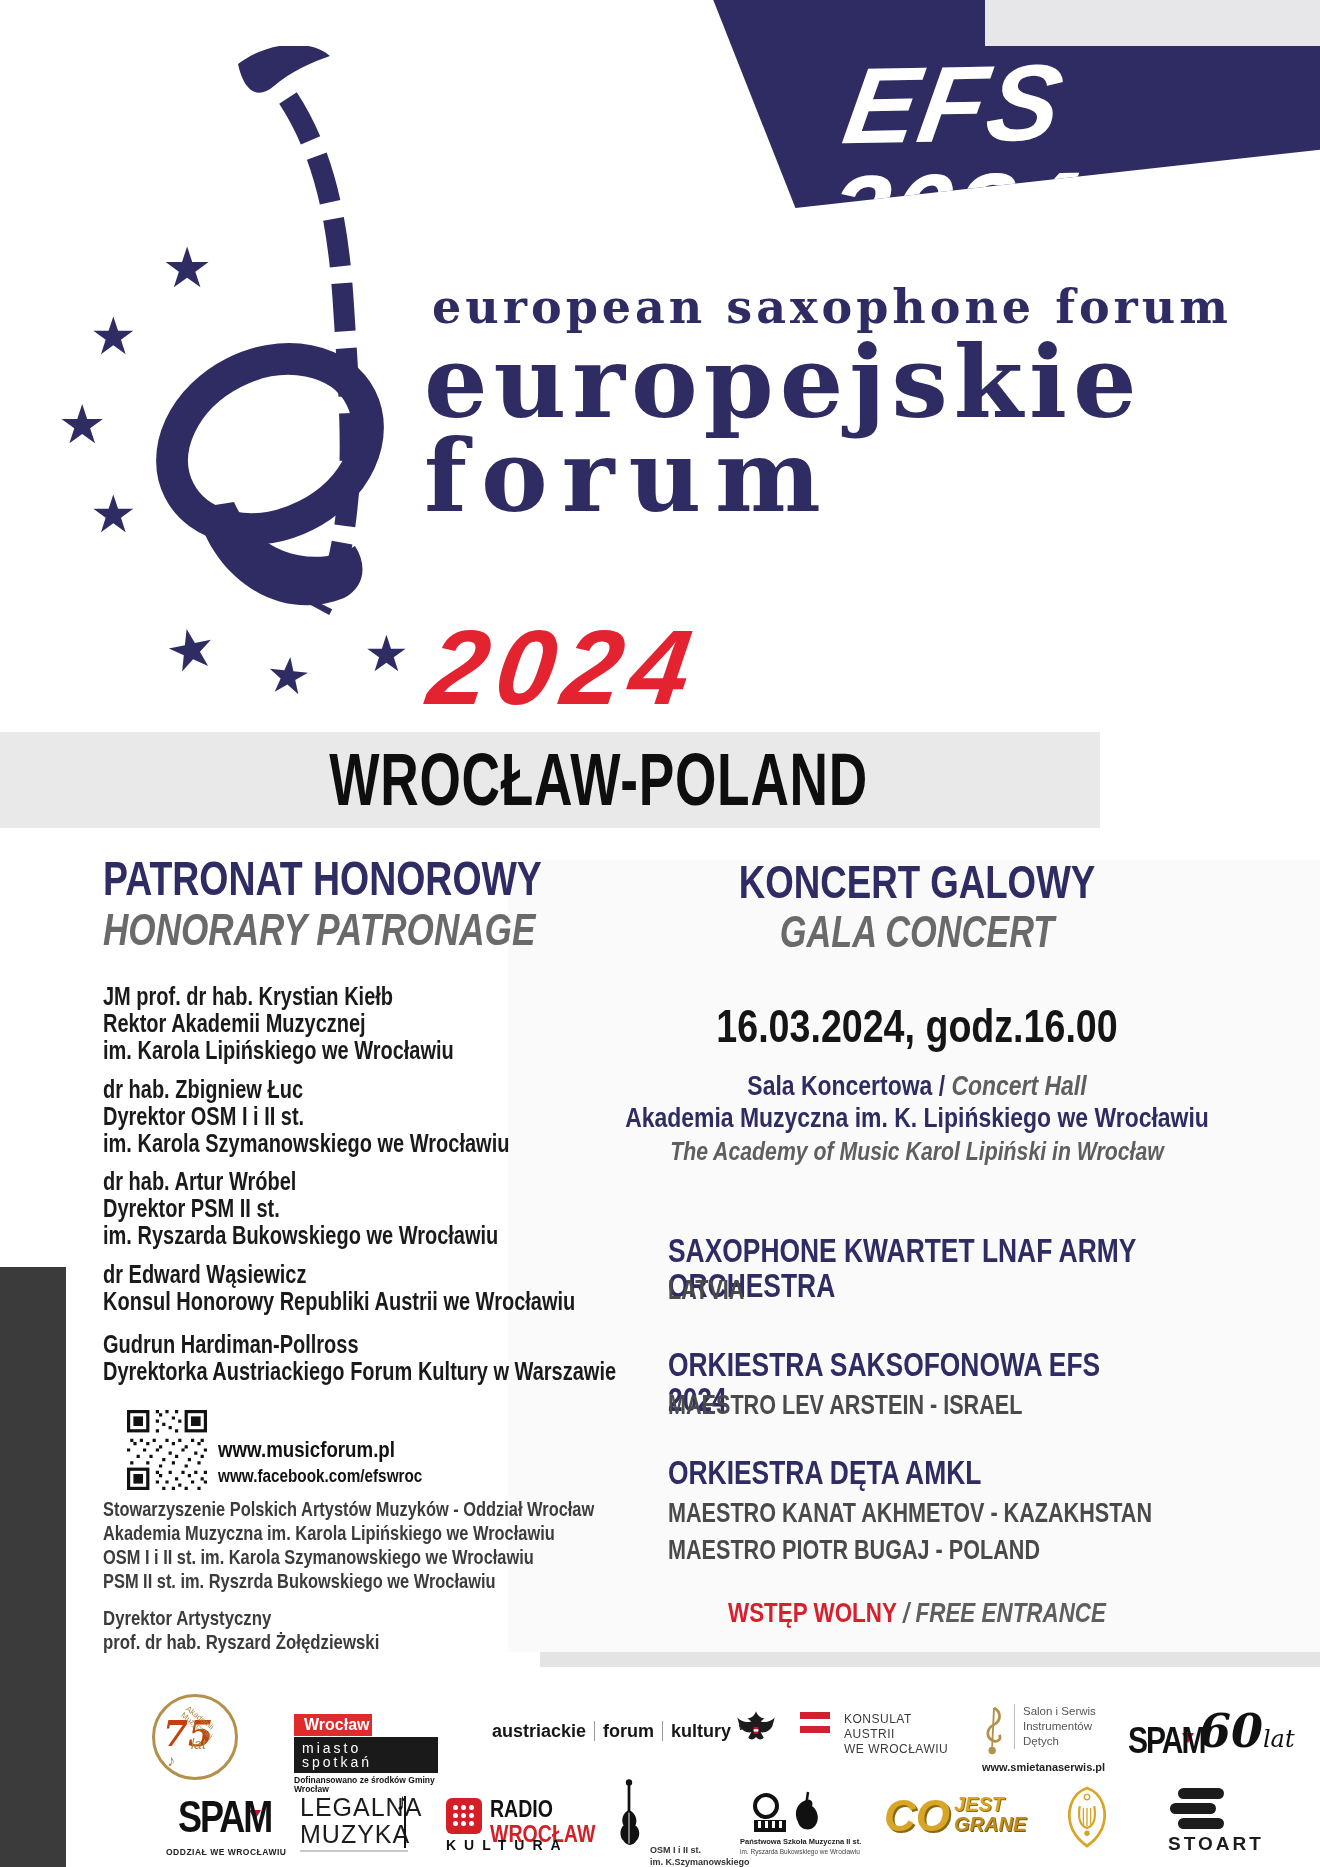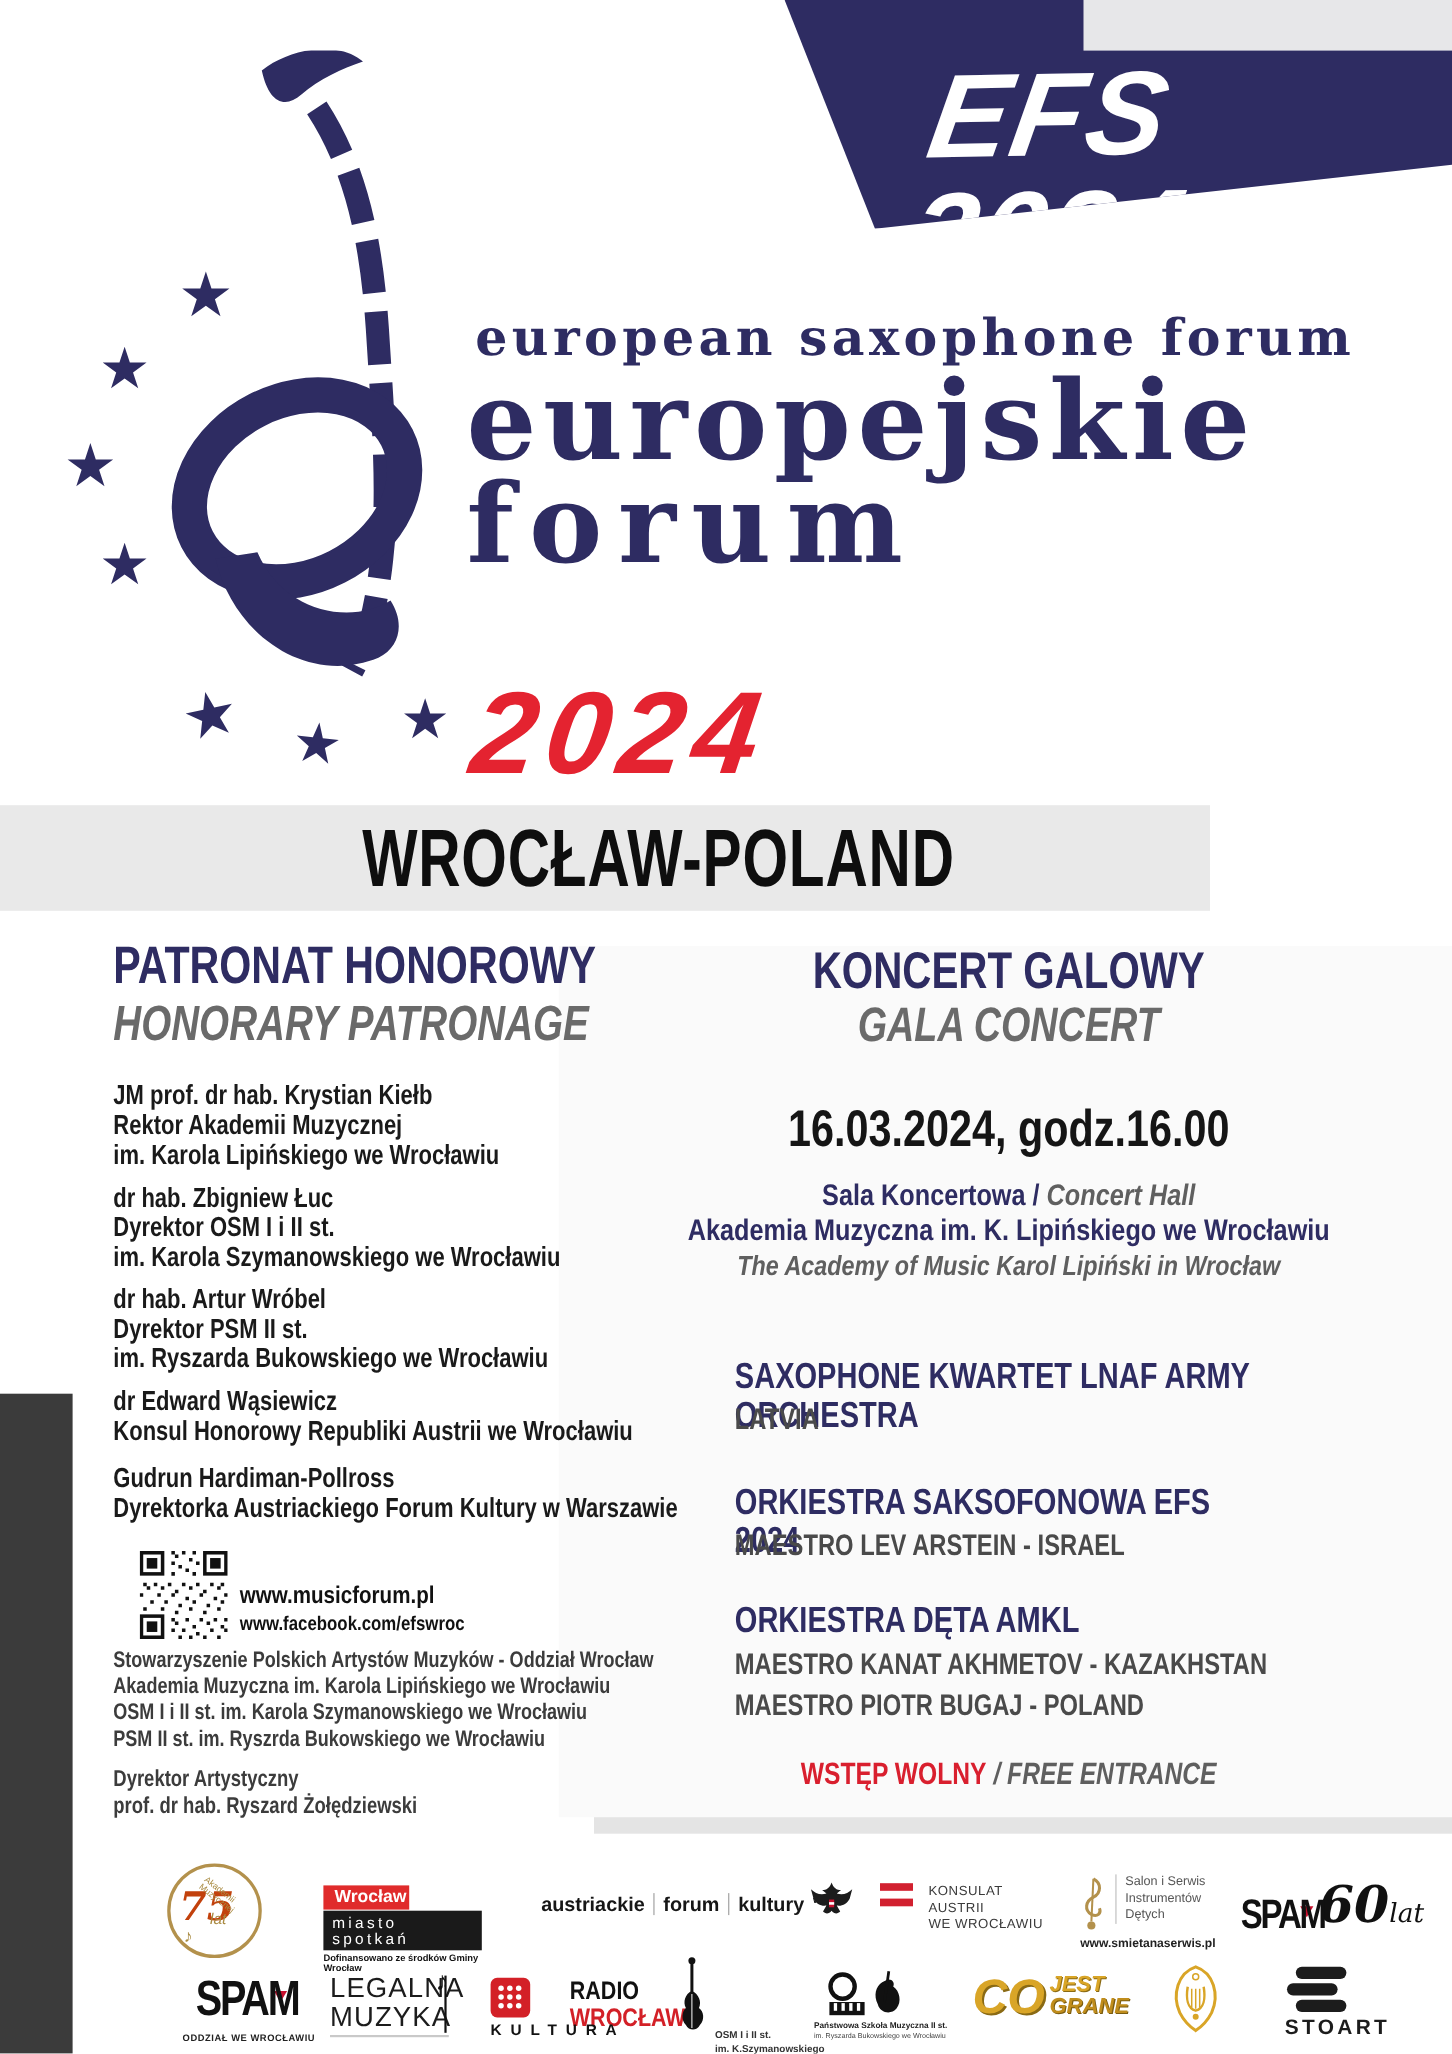--- a/index.html
+++ b/index.html
@@ -302,21 +302,21 @@
   <div class="sp spam2-cap">ODDZIAŁ WE WROCŁAWIU</div>
 
   <div class="sp legalna" style="left:300px;top:1794px;">
     <div>LEGALNA</div>
     <div>MUZYKA</div>
   </div>
   <span class="sp legalna-note">♪</span>
   <div class="sp legalna-bar"></div>
   <div class="sp legalna-rule"></div>
 
-  <div class="sp radio" style="left:446px;top:1798px;gap:28px;">
+  <div class="sp radio" style="left:446px;top:1798px;">
     <div class="ic">
         <span></span>
       </div>
     <div>
       <div class="r1 sx85l">RADIO</div>
       <div class="r2 sx85l">WROCŁAW</div>
     </div>
   </div>
   <div class="sp radio-k">KULTURA</div>
 

